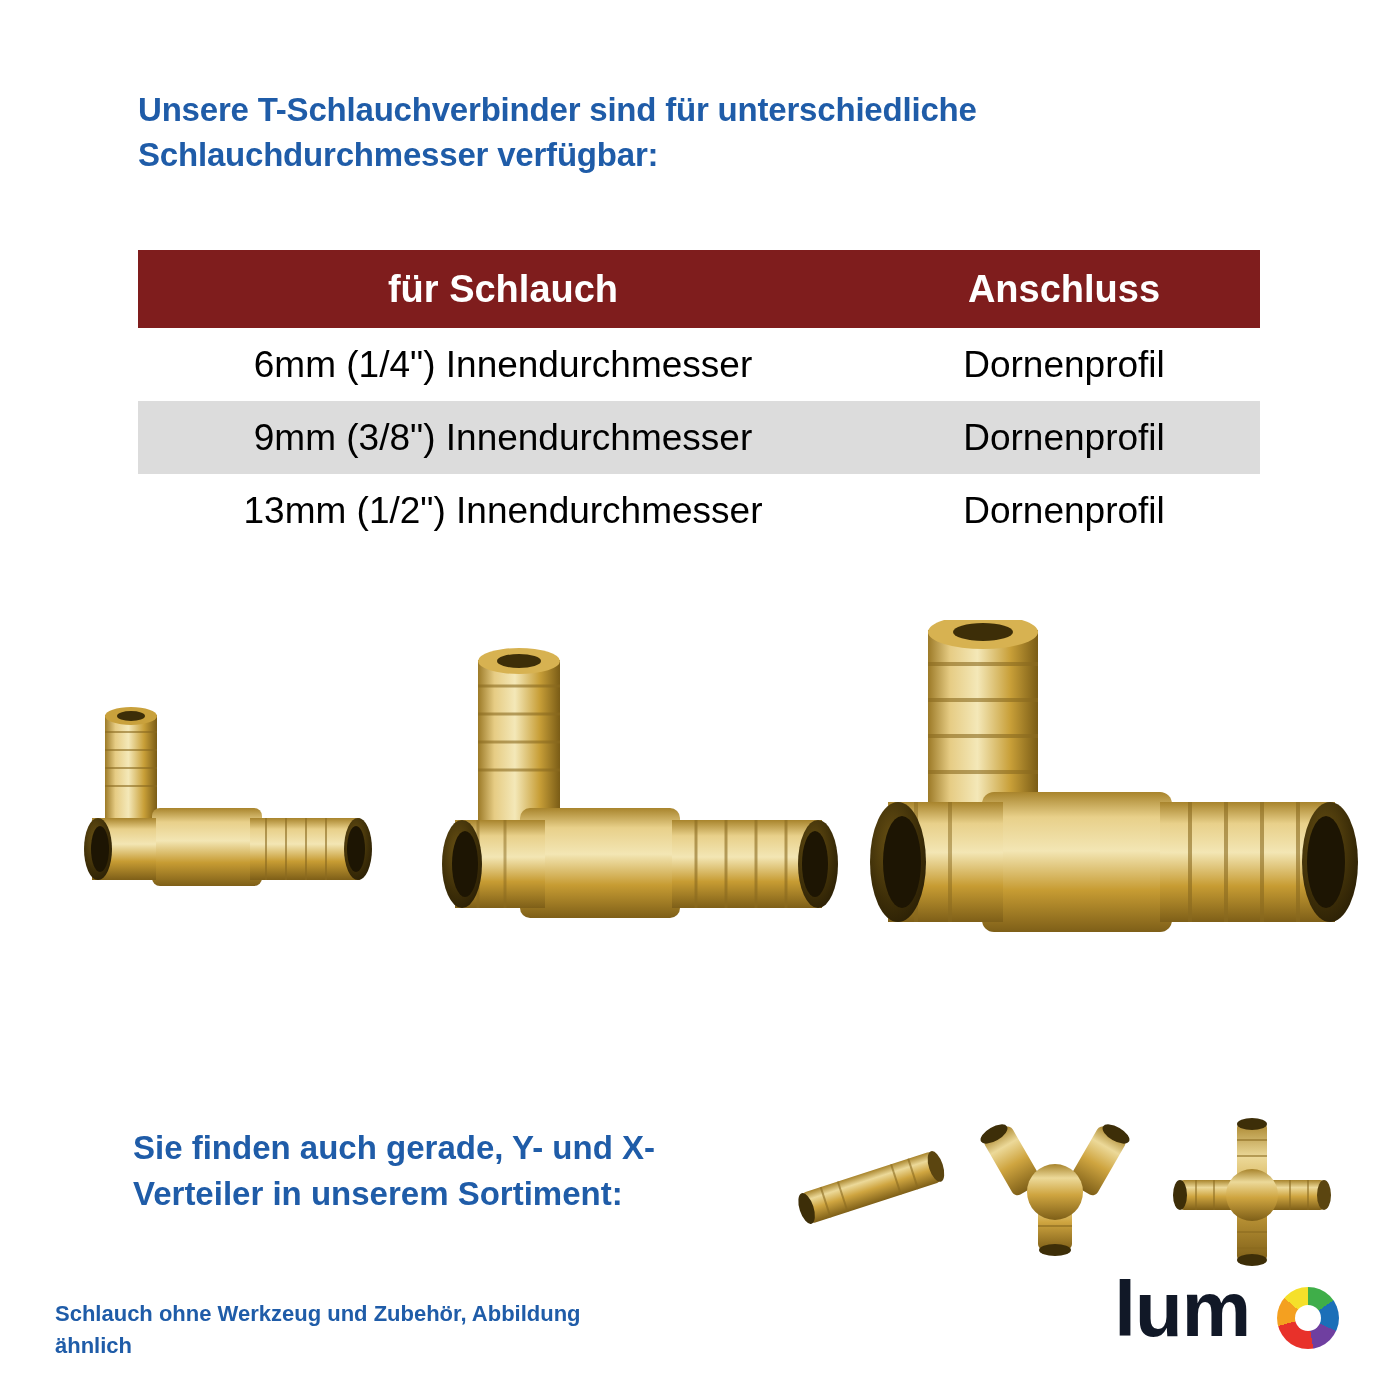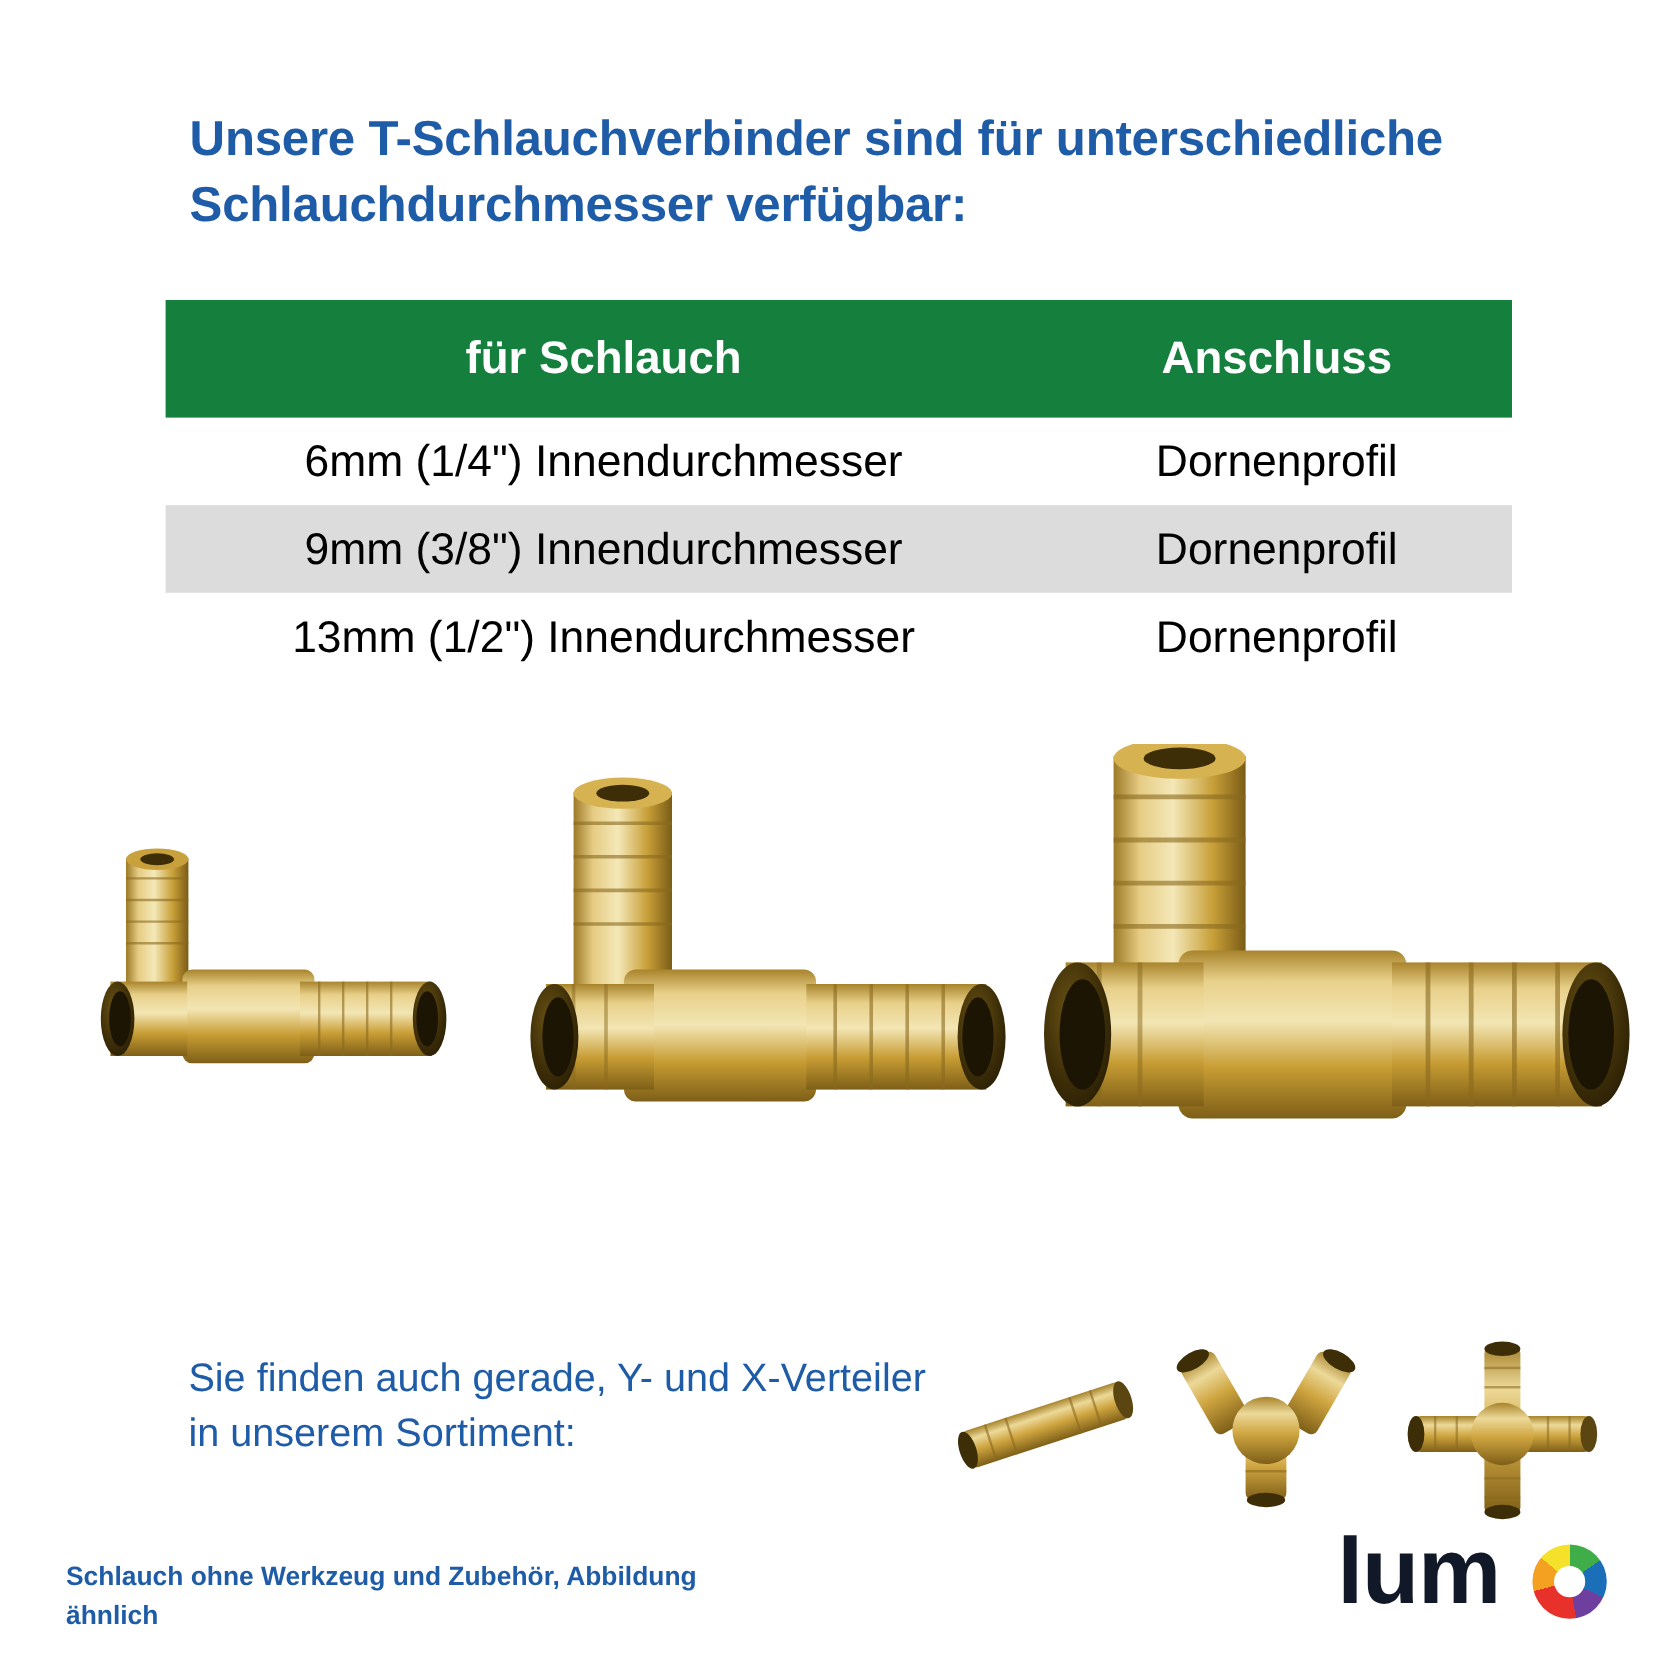--- a/index.html
+++ b/index.html
@@ -20,38 +20,37 @@
     inset: 0;
   }
 
   
   .headline {
     position: absolute;
     left: 138px;
     top: 88px;
     width: 1150px;
     color: #1f5ca8;
-    font-size: 41px;
+    font-size: 33px;
     font-weight: bold;
     line-height: 1.35;
     letter-spacing: -0.2px;
-    margin-left: 20px;
   }
 
   
   .table {
     position: absolute;
     left: 138px;
     top: 250px;
     width: 1122px;
   }
   .table-header {
     display: flex;
-    background: #15803d;
-    height: 98px;
+    background: #7f1d1d;
+    height: 78px;
     align-items: center;
   }
   .table-header .th {
     color: #ffffff;
     font-size: 38px;
     font-weight: bold;
     text-align: center;
   }
   .col-a { width: 730px; }
   .col-b { width: 392px; }
@@ -80,23 +79,22 @@
   }
 
   
   .bottom-note {
     position: absolute;
     left: 133px;
     top: 1125px;
     width: 620px;
     color: #1f5ca8;
     font-size: 33px;
-    font-weight: normal;
+    font-weight: bold;
     line-height: 1.4;
-    margin-left: 24px;
   }
 
   
   .small-fittings {
     position: absolute;
     left: 780px;
     top: 1110px;
     width: 560px;
     height: 160px;
   }

